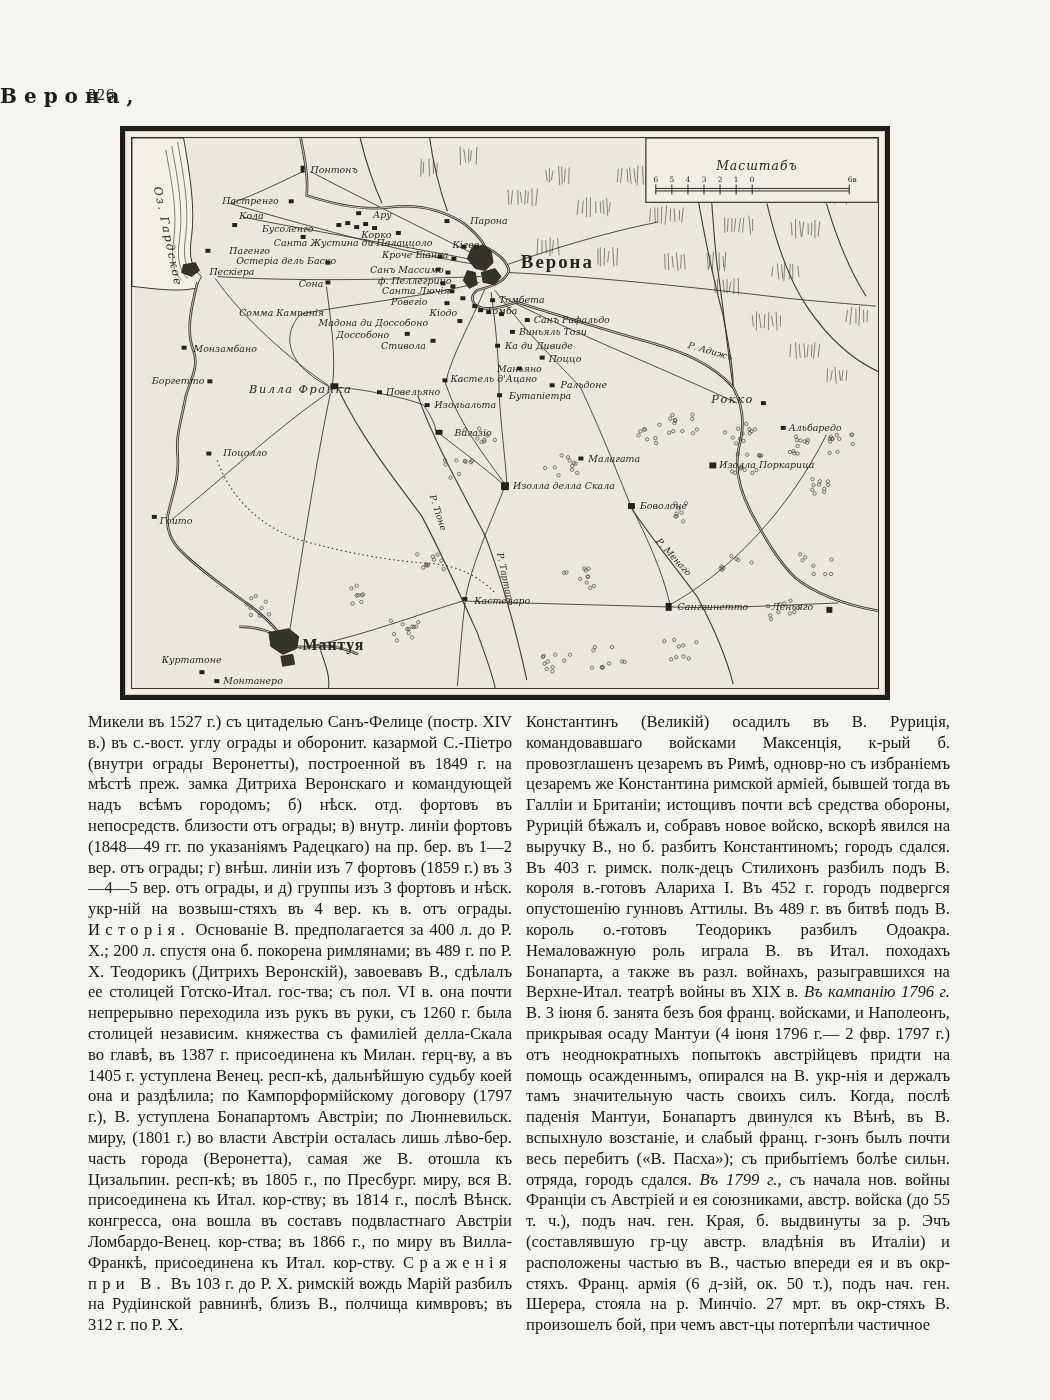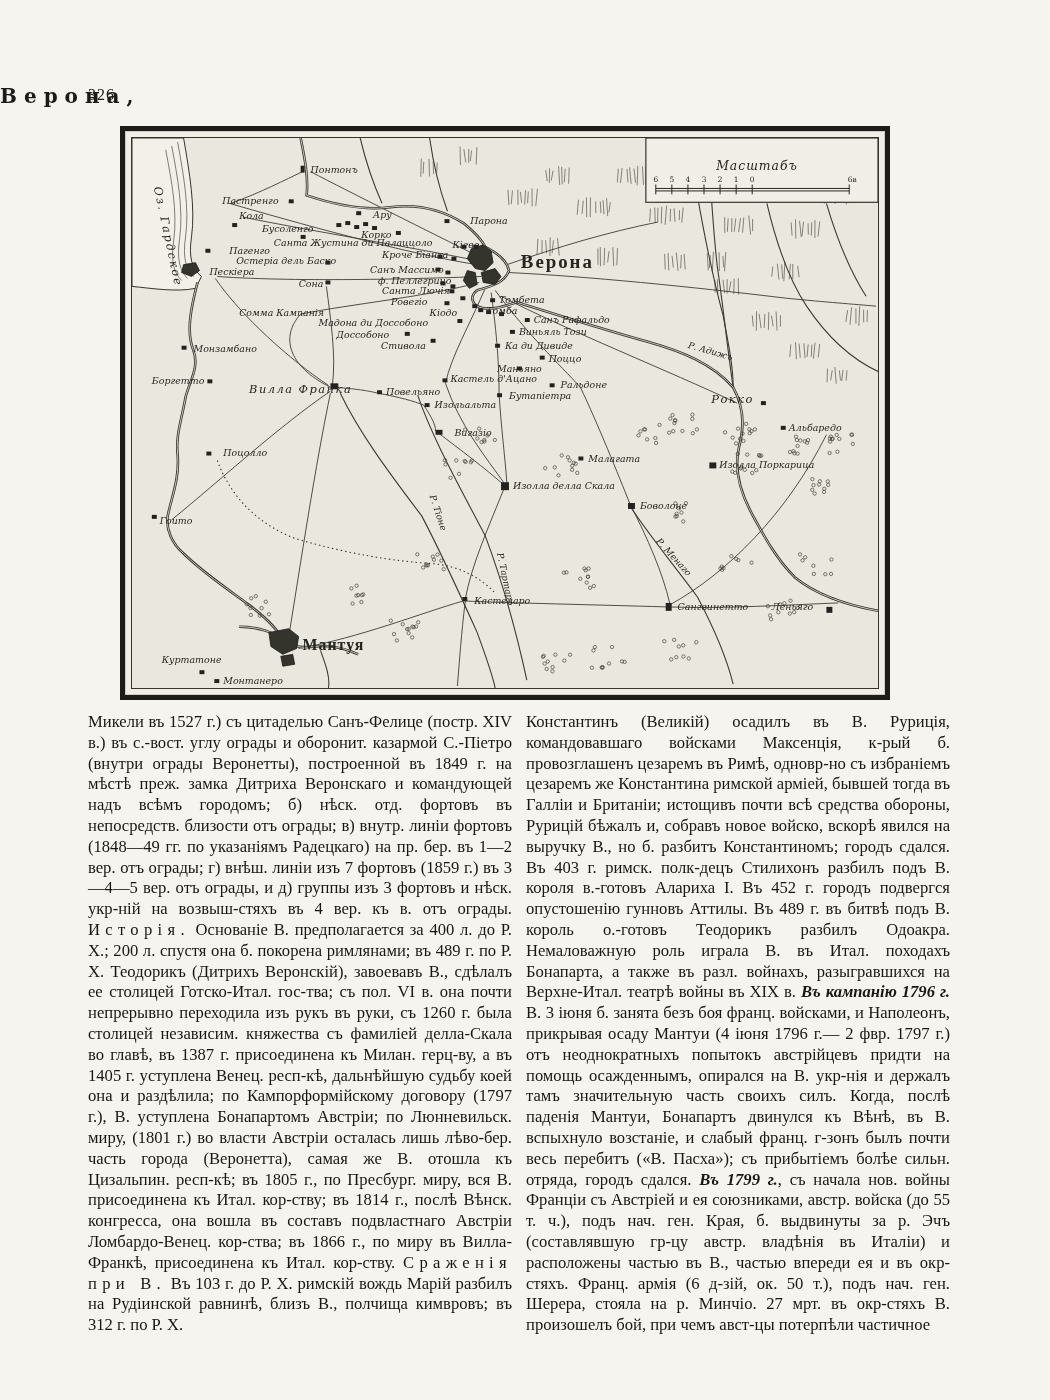--- a/index.html
+++ b/index.html
@@ -53,21 +53,21 @@
   .article{position:absolute;top:712px;left:88px;width:862px;}
   .col{
     position:absolute;top:0;width:424px;text-align:justify;
     font-size:16.6px;line-height:20.8px;
     font-family:"Liberation Serif",serif;color:#181713;
   }
   .col-left{left:0;}
   .col-right{left:438px;}
   .seg-n{}
   .seg-sp{letter-spacing:.32em;}
-  .seg-it{font-style:italic;font-weight:bold;}
+  .seg-it{font-style:italic;}
 </style>
 </head>
 <body>
 
 <div class="page-number">326</div>
 <div class="running-head">Верона,</div>
 
 <div class="map-frame">
   <div class="map-inner">
     <svg id="map-svg" viewBox="0 0 752 556" preserveAspectRatio="none">

